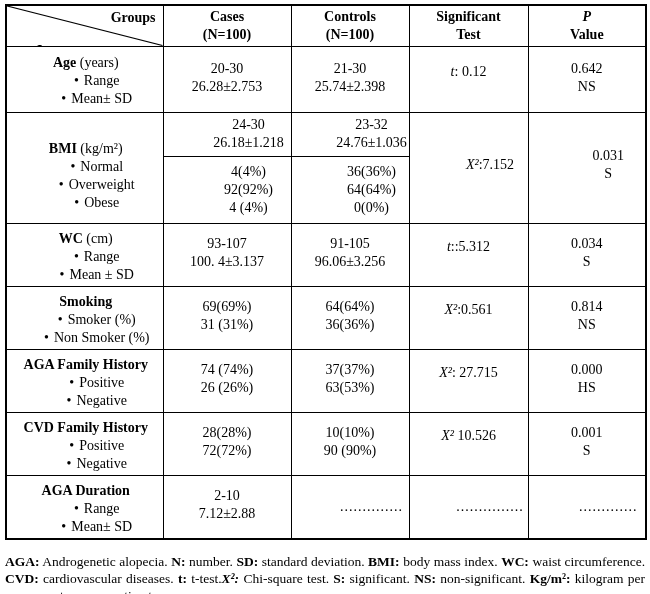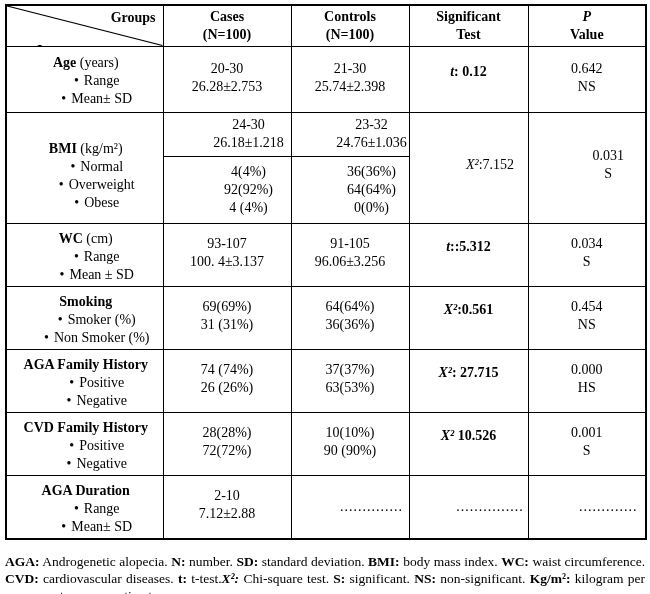--- a/index.html
+++ b/index.html
@@ -37,21 +37,21 @@
   
   td.itemcol { text-align:left; padding:6px 2px 2px 4px;margin-top:25px; }
   td.itemcol .ttl { font-weight:bold; }
   td.itemcol .ttl .sfx { font-weight:normal; }
   .li { padding-left:22px; }
   .blt { margin-right:5px; }
   td.bmicol { line-height:24px; padding-top:19px; }
   .bmi-lines { line-height:24px; }
   
   td.valbot { padding-bottom:3px; }
-  td.statcell { padding-bottom:15px;font-weight:bold; }
+  td.statcell { padding-bottom:15px; }
   td.pbot { padding-bottom:3px; }
   td.midpad { padding-bottom:6px; }
   .dots { letter-spacing:1px; }
   
   th.corner { position:relative; padding:16px; }
   th.corner svg { position:absolute; left:0; top:0; width:100%; height:100%; }
   .corner-groups { position:absolute; top:3px; right:7px; font-weight:bold; }
   .corner-items { position:absolute; top:36px; left:30px; font-weight:bold; }
   
   .foot {
@@ -195,21 +195,21 @@
       <div>31 (31%)</div>
     </td>
     <td class="vbot valbot">
       <div>64(64%)</div>
       <div>36(36%)</div>
     </td>
     <td class="vbot statcell">
       <span class="it">X²</span><span>:0.561</span>
     </td>
     <td class="vbot pbot">
-      <div>0.454</div>
+      <div>0.814</div>
       <div>NS</div>
     </td>
   </tr>
 
   <tr class="r-agafh">
     <td class="itemcol vtop">
       <div class="ttl"><span>AGA Family History</span><span class="sfx"></span></div>
       <div class="li"><span class="blt">•</span><span>Positive</span></div>
       <div class="li"><span class="blt">•</span><span>Negative</span></div>
     </td>

